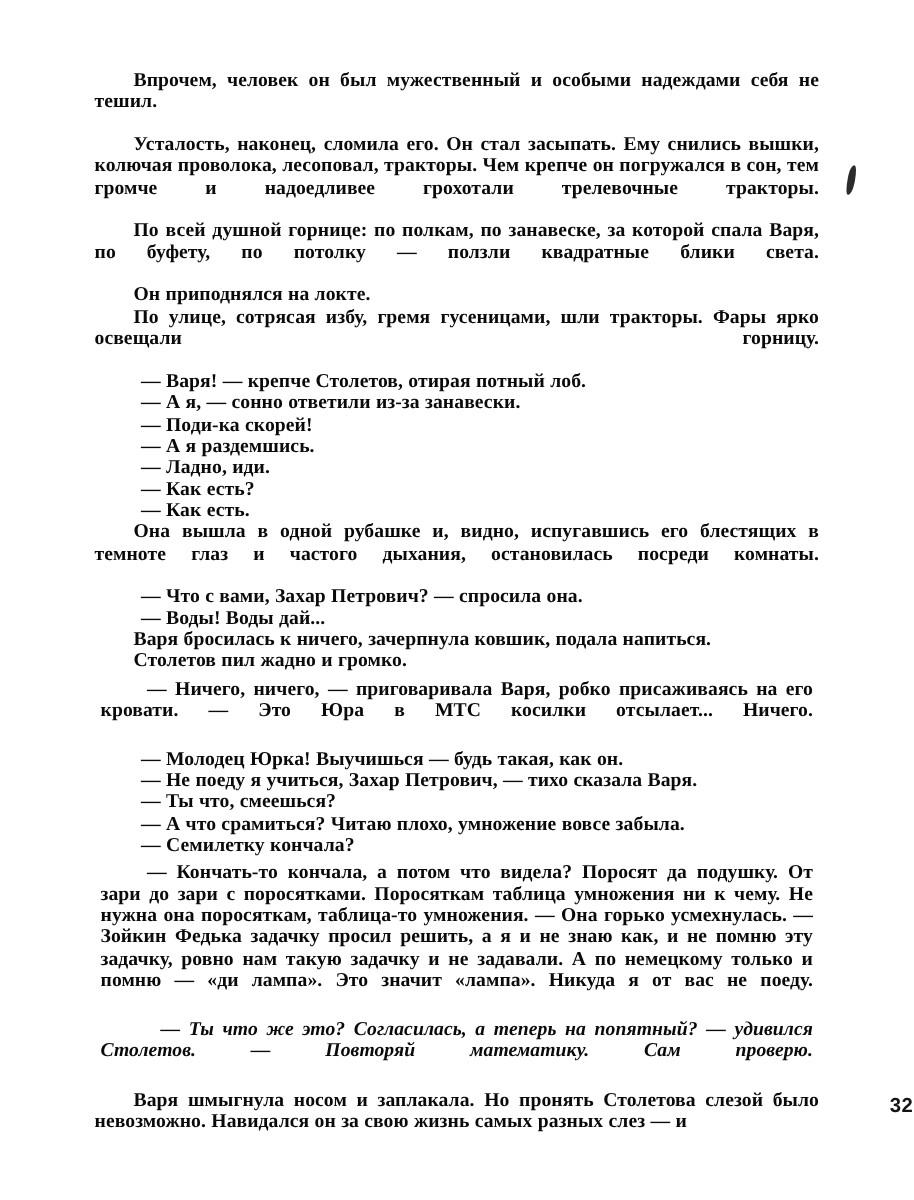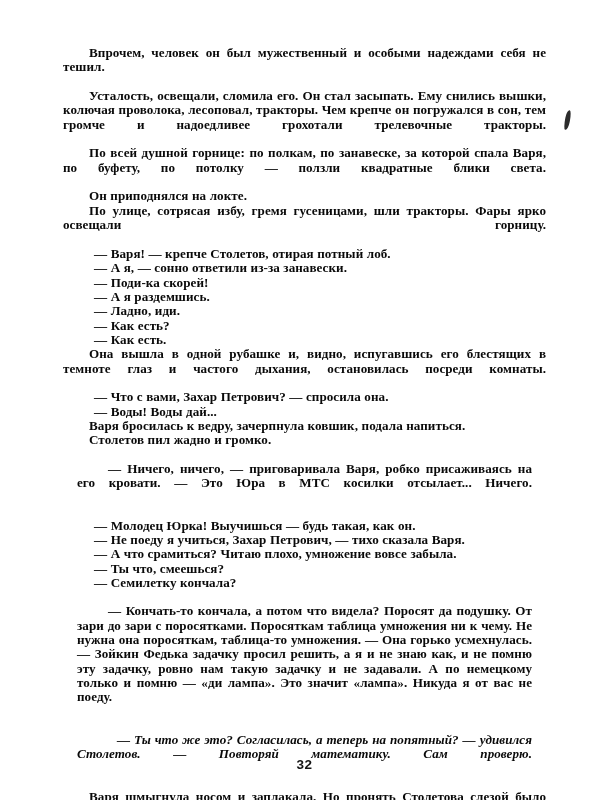--- a/index.html
+++ b/index.html
@@ -56,43 +56,42 @@
 
   
   .dlg {
     margin: 0;
     text-indent: 31px;
     text-align: left;
   }
 
   
   .dlg-para {
-    margin: 14px;
+    margin: 4px;
     text-indent: 31px;
     text-align: justify;
   }
   .dlg-para::after {
     content: "";
     display: inline-block;
     width: 100%;
   }
   .dlg-para.wide { text-indent: 40px; font-style: italic; }
 
   #page-number {
     position: absolute;
     left: 0;
     right: 0;
     top: 729px;
-    text-align: center;
+    text-align: right;
     font-family: "Liberation Sans", "DejaVu Sans", sans-serif;
     font-size: 13.5px;
     font-weight: 700;
     color: #141414;
     letter-spacing: 0.4px;
-    margin-top: 28px;
   }
 
   
   #margin-mark {
     position: absolute;
     left: 565px;
     top: 110px;
     width: 5px;
     height: 20px;
     background: #1a1a1a;
@@ -102,48 +101,48 @@
   }
 </style>
 </head>
 <body>
 
 <div id="page">
 
   <div id="text-column">
 
     <p class="para">Впрочем, человек он был мужественный и особыми надеждами се­бя не тешил.</p>
-    <p class="para">Усталость, освещали, сломила его. Он стал засыпать. Ему снились вышки, колючая проволока, лесоповал, тракторы. Чем крепче он погру­жался в сон, тем громче и надоедливее грохотали трелевочные трак­торы.</p>
+    <p class="para">Усталость, наконец, сломила его. Он стал засыпать. Ему снились вышки, колючая проволока, лесоповал, тракторы. Чем крепче он погру­жался в сон, тем громче и надоедливее грохотали трелевочные трак­торы.</p>
     <p class="para">По всей душной горнице: по полкам, по занавеске, за которой спала Варя, по буфету, по потолку — ползли квадратные блики света.</p>
     <p class="para nostretch">Он приподнялся на локте.</p>
     <p class="para">По улице, сотрясая избу, гремя гусеницами, шли тракторы. Фары ярко освещали горницу.</p>
 
     <p class="dlg">— Варя! — крепче Столетов, отирая потный лоб.</p>
     <p class="dlg">— А я, — сонно ответили из-за занавески.</p>
     <p class="dlg">— Поди-ка скорей!</p>
     <p class="dlg">— А я раздемшись.</p>
     <p class="dlg">— Ладно, иди.</p>
     <p class="dlg">— Как есть?</p>
     <p class="dlg">— Как есть.</p>
 
     <p class="para">Она вышла в одной рубашке и, видно, испугавшись его блестящих в темноте глаз и частого дыхания, остановилась посреди комнаты.</p>
 
     <p class="dlg">— Что с вами, Захар Петрович? — спросила она.</p>
     <p class="dlg">— Воды! Воды дай...</p>
 
-    <p class="para nostretch">Варя бросилась к ведру, зачерпнула ковшик, подала напиться.</p>
+    <p class="para nostretch">Варя бросилась к ничего, зачерпнула ковшик, подала напиться.</p>
     <p class="para nostretch">Столетов пил жадно и громко.</p>
 
     <p class="dlg-para">— Ничего, ничего, — приговаривала Варя, робко присаживаясь на его кровати. — Это Юра в МТС косилки отсылает... Ничего.</p>
     <p class="dlg">— Молодец Юрка! Выучишься — будь такая, как он.</p>
 
 
     <p class="dlg">— Не поеду я учиться, Захар Петрович, — тихо сказала Варя.</p>
+    <p class="dlg">— Ты что, смеешься?</p>
     <p class="dlg">— А что срамиться? Читаю плохо, умножение вовсе забыла.</p>
-    <p class="dlg">— Ты что, смеешься?</p>
     <p class="dlg">— Семилетку кончала?</p>
 
     <p class="dlg-para">— Кончать-то кончала, а потом что видела? Поросят да подушку. От зари до зари с поросятками. Поросяткам таблица умножения ни к чему. Не нужна она поросяткам, таблица-то умножения. — Она горько усмехнулась. — Зойкин Федька задачку просил решить, а я и не знаю как, и не помню эту задачку, ровно нам такую задачку и не задавали. А по немецкому только и помню — «ди лампа». Это значит «лампа». Никуда я от вас не поеду.</p>
     <p class="dlg-para wide">— Ты что же это? Согласилась, а теперь на попятный? — удивился Столетов. — Повторяй математику. Сам проверю.</p>
 
     <p class="para nostretch">Варя шмыгнула носом и заплакала. Но пронять Столетова слезой было невозможно. Навидался он за свою жизнь самых разных слез — и</p>
 
   </div>
 
   <div id="margin-mark"></div>

